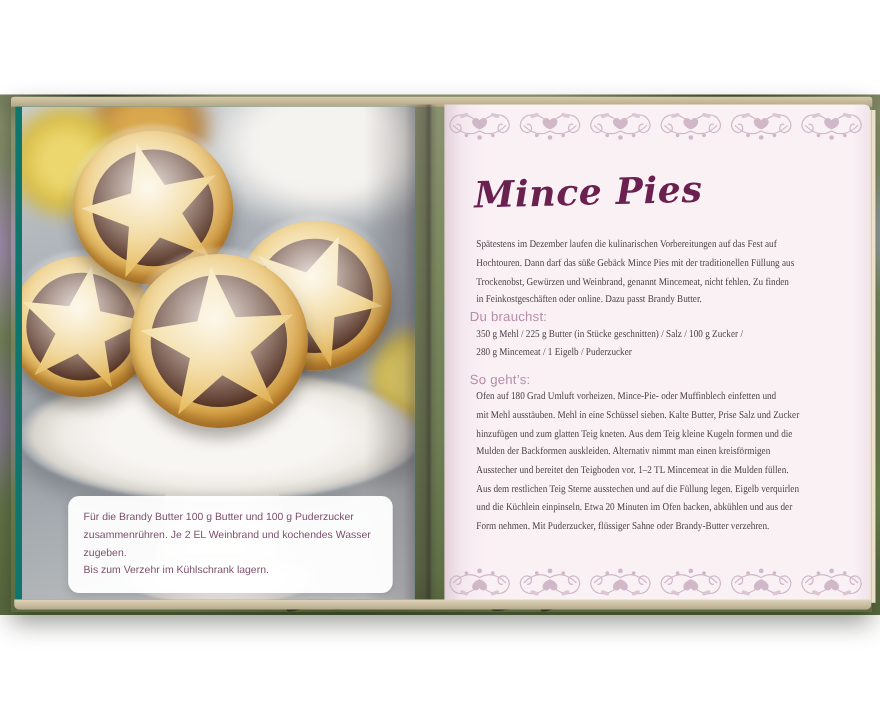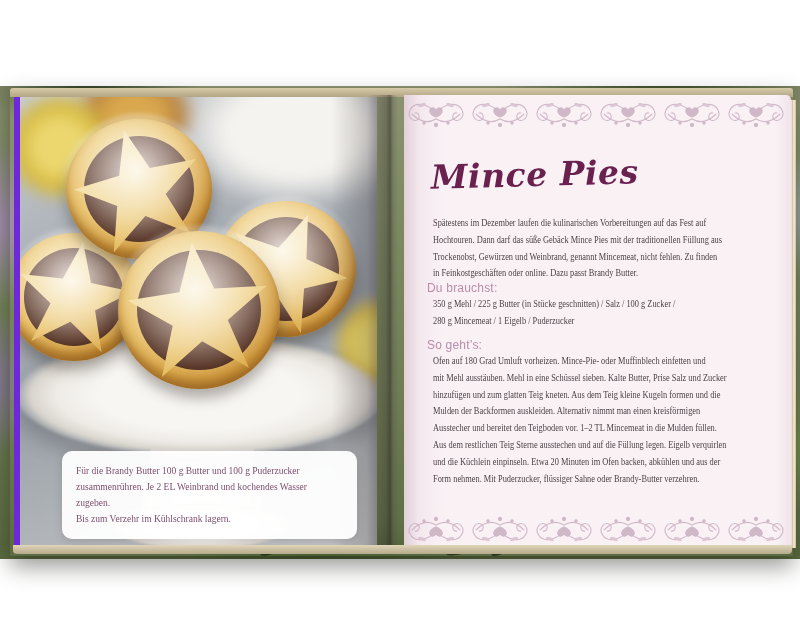--- a/index.html
+++ b/index.html
@@ -24,21 +24,21 @@
   .book{position:absolute;left:10px;top:88px;width:783px;height:468px;
         box-shadow:0 10px 22px rgba(20,25,12,.45);}
   .book-top-edge{position:absolute;left:0;top:0;width:783px;height:9px;border-radius:3px 3px 0 0;
         background:linear-gradient(to bottom,#d6caa9,#b3a686);}
   .book-bottom-edge{position:absolute;left:3px;top:457px;width:779px;height:9px;border-radius:0 0 4px 4px;
         background:linear-gradient(to bottom,#e0d5ba,#b7aa8c);}
   .page-stack-right{position:absolute;left:777px;top:12px;width:9px;height:448px;
         background:repeating-linear-gradient(to right,#ece1cb 0 2px,#d4c7ab 2px 3px);}
 
   
-  .page-left{position:absolute;left:4px;top:9px;width:363px;height:448px;background:#6d28d9;font-family:Liberation Serif, serif;}
+  .page-left{position:absolute;left:4px;top:9px;width:363px;height:448px;background:#0f766e;}
   .photo{position:absolute;left:6px;top:0;width:357px;height:448px;overflow:hidden;
     background:linear-gradient(160deg,#c9cdd1 0%,#aab0b6 30%,#9aa1a8 55%,#b3b7ba 80%,#c5c7c8 100%);}
   .blob{position:absolute;border-radius:50%;}
   .bg-plate-top{left:150px;top:-45px;width:250px;height:160px;filter:blur(7px);
     background:radial-gradient(closest-side,#f5f3ef 55%,rgba(245,243,239,0) 100%);}
   .bg-pie-blur{left:52px;top:-30px;width:125px;height:95px;filter:blur(7px);
     background:radial-gradient(closest-side,#d9a84e 45%,#b9813a 70%,rgba(185,129,58,0) 100%);}
   .lemon-1{left:-18px;top:-8px;width:115px;height:115px;filter:blur(6px);
     background:radial-gradient(closest-side,#ecd76f 40%,#d6ba42 70%,rgba(214,186,66,0) 100%);}
   .lemon-2{left:312px;top:198px;width:85px;height:95px;filter:blur(6px);

